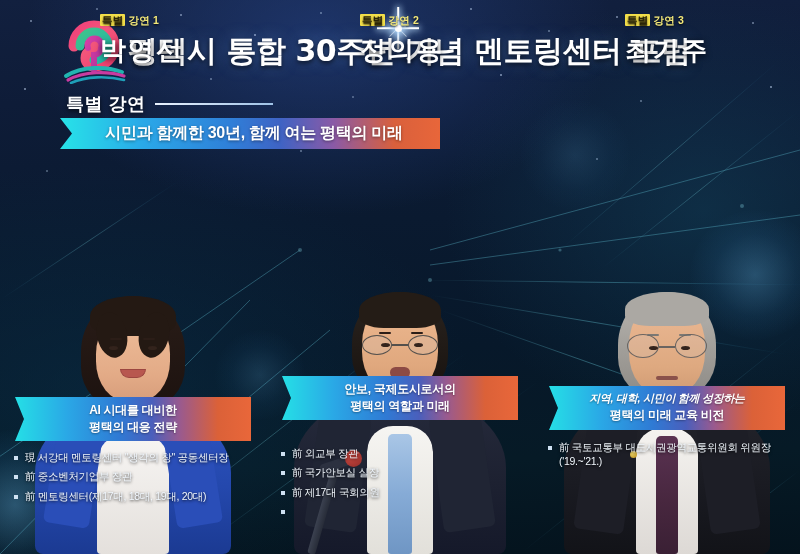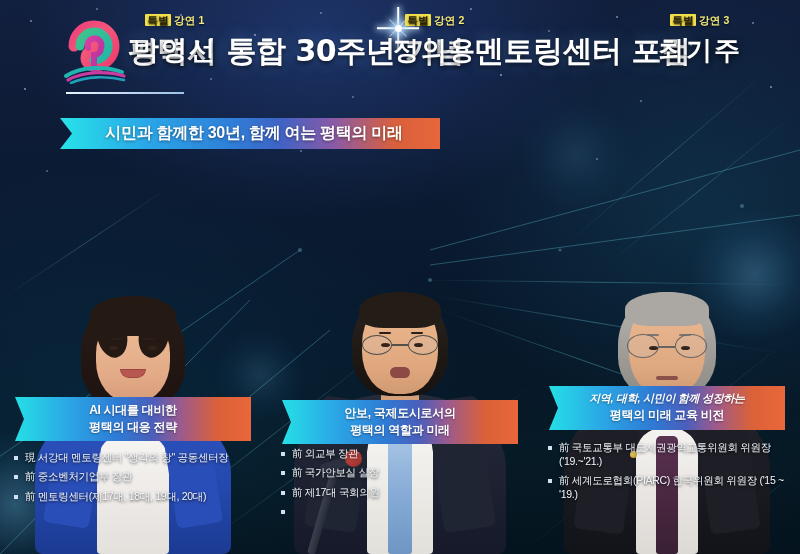--- a/index.html
+++ b/index.html
@@ -74,21 +74,21 @@
     white-space:nowrap; text-shadow:0 1px 3px rgba(0,0,0,.45);
     padding-left:8px;
   }
 
   
   .col{ position:absolute; top:160px; width:266px; height:394px; }
   .col-1{ left:0; }
   .col-2{ left:267px; }
   .col-3{ left:534px; }
 
-  .tag-wrap{ position:absolute; z-index:6; text-align:center; width:150px; }
+  .tag-wrap{ position:absolute; z-index:6; text-align:left; width:150px; }
   .lec-tag{ font-size:10.5px; font-weight:bold; color:#f4e97a; letter-spacing:.2px;
             text-shadow:0 1px 2px rgba(0,0,0,.8); white-space:nowrap; }
   .lec-tag em{ font-style:normal; background:#f3df4a; color:#2a2407; padding:0 2px; border-radius:1px; }
   .speaker-name{
     margin-top:5px; font-size:26px; font-weight:bold; color:#ffffff;
     letter-spacing:2px; white-space:nowrap;
     font-family:"DejaVu Sans","Liberation Sans",sans-serif;
     text-shadow:0 2px 6px rgba(0,0,0,.85);
   }
 
@@ -129,21 +129,21 @@
     display:flex; flex-direction:column; align-items:center; justify-content:center;
     box-shadow:0 3px 10px rgba(0,0,0,.45);
   }
   .topic::after{
     content:""; position:absolute; right:-9px; top:0; width:10px; height:44px;
     background:#e9673a; clip-path:polygon(0 0, 100% 0, 0 50%, 100% 100%, 0 100%);
   }
   .topic-line{ font-size:12px; font-weight:bold; color:#fff; line-height:1.45;
                white-space:nowrap; letter-spacing:-.3px; text-shadow:0 1px 2px rgba(0,0,0,.4); }
   .topic-1{ top:237px; }
-  .topic-2{ top:240px; }
+  .topic-2{ top:216px; }
   .topic-3{ top:226px; }
 
   .bullets{ position:absolute; left:14px; right:8px; z-index:7; }
   .bullets-1{ top:290px; }
   .bullets-2{ top:286px; }
   .bullets-3{ top:280px; }
   .bullet{ display:flex; align-items:flex-start; gap:7px; margin-bottom:5px; }
   .bullet .sq{ flex:0 0 auto; width:4px; height:4px; background:#cfe1f2; margin-top:6px; }
   .bullet .txt{ font-size:10.5px; color:#f0f6fc; line-height:1.38; letter-spacing:-.3px;
                 text-shadow:0 1px 3px rgba(0,0,0,.85); }
@@ -256,20 +256,21 @@
       <path d="M30,30 A7,7 0 1 1 43,30 A7,7 0 0 1 36,37 L36,52" fill="none" stroke="url(#swirlC)" stroke-width="6" stroke-linecap="round"></path>
       <path d="M8,58 C24,48 48,48 64,54" fill="none" stroke="#22b5b0" stroke-width="4" stroke-linecap="round"></path>
       <path d="M10,62 C26,53 50,53 66,58" fill="none" stroke="#c93ba0" stroke-width="3.2" stroke-linecap="round"></path>
       <path d="M13,65 C28,58 50,58 66,62" fill="none" stroke="#1f9fb8" stroke-width="2.6" stroke-linecap="round"></path>
     </svg>
   </div>
 
   <div class="main-title">평택시 통합 30주년 기념 멘토링센터 포럼</div>
 
   <div class="special-row">
+    <span class="special-label">특별 강연</span>
     <span class="special-rule"></span>
   </div>
 
   <div class="ribbon">
     <span class="ribbon-text">시민과 함께한 30년, 함께 여는 평택의 미래</span>
   </div>
 
   <div class="col col-1">
     <div class="portrait" style="width:266px;height:394px;">
       <div class="p-shadow"></div>
@@ -401,24 +402,20 @@
     <div class="topic topic-3">
       <span class="topic-line" style="font-size:11px;font-style:italic;">지역, 대학, 시민이 함께 성장하는</span>
       <span class="topic-line">평택의 미래 교육 비전</span>
     </div>
 
     <div class="bullets bullets-3">
       <div class="bullet">
         <span class="sq"></span>
         <span class="txt">前 국토교통부 대도시권광역교통위원회 위원장 ('19.~'21.)</span>
       </div>
-      <div class="bullet">
-        <span class="sq"></span>
-        <span class="txt">前 세계도로협회(PIARC) 한국위원회 위원장 ('15 ~ '19.)</span>
-      </div>
     </div>
   </div>
 
   <div class="tag-wrap tag-1">
     <div class="lec-tag">
       <em>특별</em>
       <span>강연 1</span>
     </div>
     <div class="speaker-name">박영선</div>
   </div>

